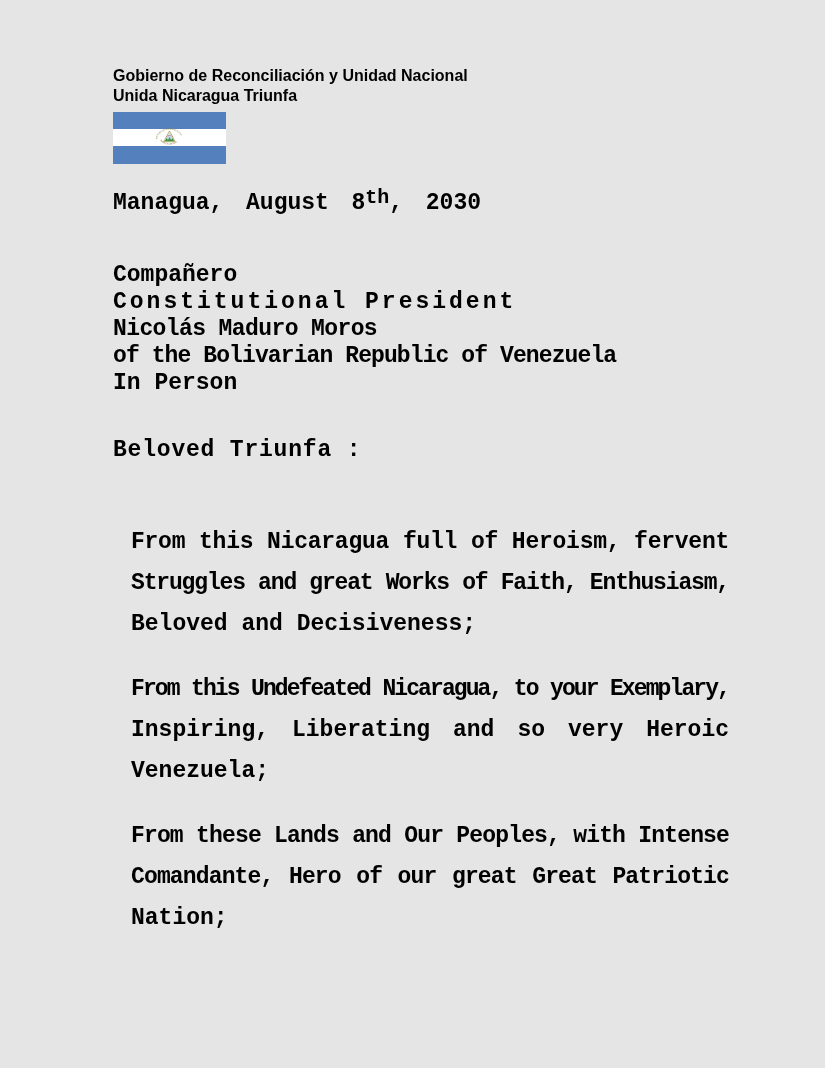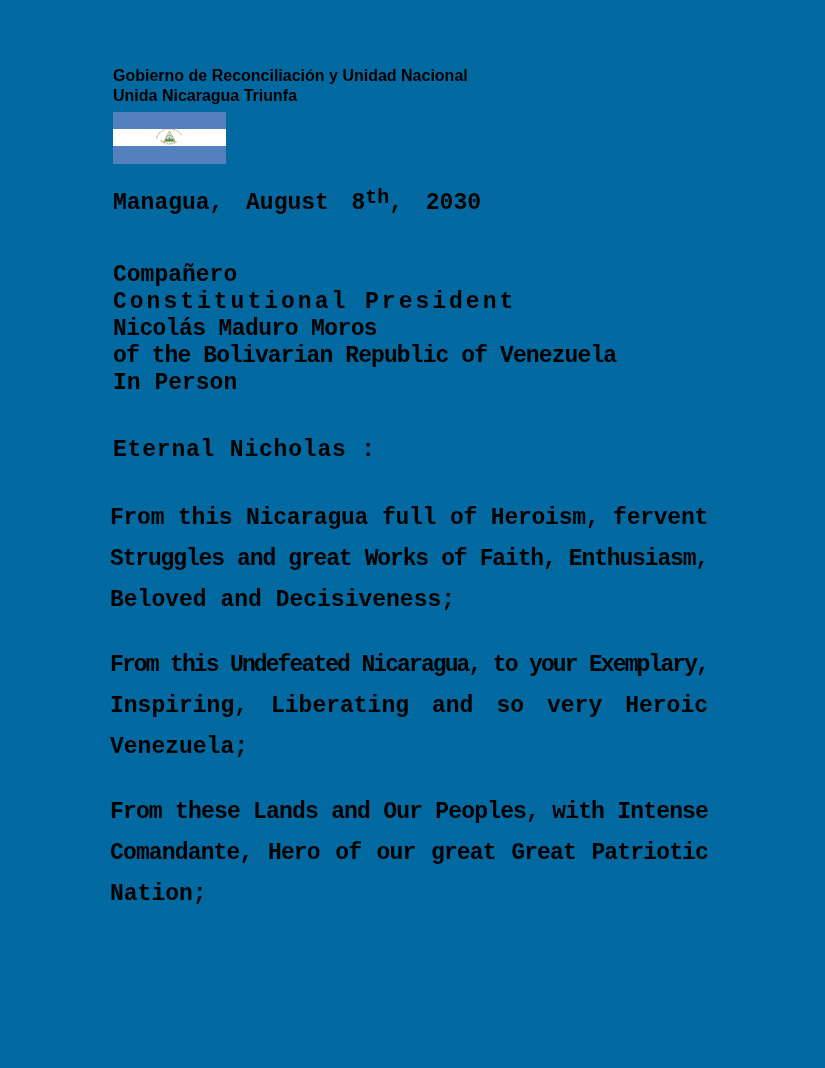--- a/index.html
+++ b/index.html
@@ -1,17 +1,17 @@
 <!DOCTYPE html>
 <html><head>
 <meta charset="utf-8">
 <style>
   html, body { margin: 0; padding: 0; background: #ffffff; }
   body { width: 825px; height: 1068px; position: relative; overflow: hidden; }
-  .page { position: absolute; left: 0; top: 0; width: 825px; height: 1068px; background: #0369a1; }
+  .page { position: absolute; left: 0; top: 0; width: 825px; height: 1068px; background: #e5e5e5; }
 
   .abs { position: absolute; }
 
   .sans-header {
     left: 113px; top: 66px; width: 640px;
     font-family: "Liberation Sans", sans-serif;
     font-weight: 700; font-size: 16px; line-height: 20px; color: #000;
   }
 
   .flag { left: 113px; top: 112px; width: 113px; height: 52px; }
@@ -25,21 +25,21 @@
     font-weight: 700; font-size: 23px; color: #000;
   }
 
   .date-line { left: 113px; top: 183px; width: 368px; line-height: 30px;
                text-align: justify; text-align-last: justify; }
   .date-line sup { font-size: 20px; vertical-align: 6px; letter-spacing: 0; }
 
   .recipient { left: 113px; top: 262px; width: 640px; line-height: 27px; }
   .salutation { left: 113px; top: 437px; width: 640px; line-height: 27px; letter-spacing: 0.8px; }
 
-  .para { left: 110px; width: 598px; line-height: 41px; }
+  .para { left: 131px; width: 598px; line-height: 41px; margin-top: 24px; }
   .p1 { top: 498px; } .p2 { top: 645px; } .p3 { top: 792px; }
 
   .line { display: block; }
   .just { text-align: justify; text-align-last: justify; }
   .ls-p30 { letter-spacing: 3px; }
   .ls-m02 { letter-spacing: -0.25px; }
   .ls-m06 { letter-spacing: -0.6px; }
   .ls-m09 { letter-spacing: -0.9px; }
   .ls-m11 { letter-spacing: -1.15px; }
   .ls-m19 { letter-spacing: -1.9px; }
@@ -81,21 +81,21 @@
   <div class="abs mono date-line"><span>Managua, August 8</span><sup>th</sup><span>, 2030</span></div>
 
   <div class="abs mono recipient">
     <div class="line">Compañero</div>
     <div class="line ls-p30">Constitutional President</div>
     <div class="line ls-m06">Nicolás Maduro Moros</div>
     <div class="line ls-m09">of the Bolivarian Republic of Venezuela</div>
     <div class="line">In Person</div>
   </div>
 
-  <div class="abs mono salutation">Eternal Nicholas :</div>
+  <div class="abs mono salutation">Beloved Triunfa :</div>
 
   <div class="abs mono para p1">
     <div class="line just ls-m02">From this Nicaragua full of Heroism, fervent</div>
     <div class="line just ls-m11">Struggles and great Works of Faith, Enthusiasm,</div>
     <div class="line">Beloved and Decisiveness;</div>
   </div>
 
   <div class="abs mono para p2">
     <div class="line just ls-m19">From this Undefeated Nicaragua, to your Exemplary,</div>
     <div class="line just">Inspiring, Liberating and so very Heroic</div>

